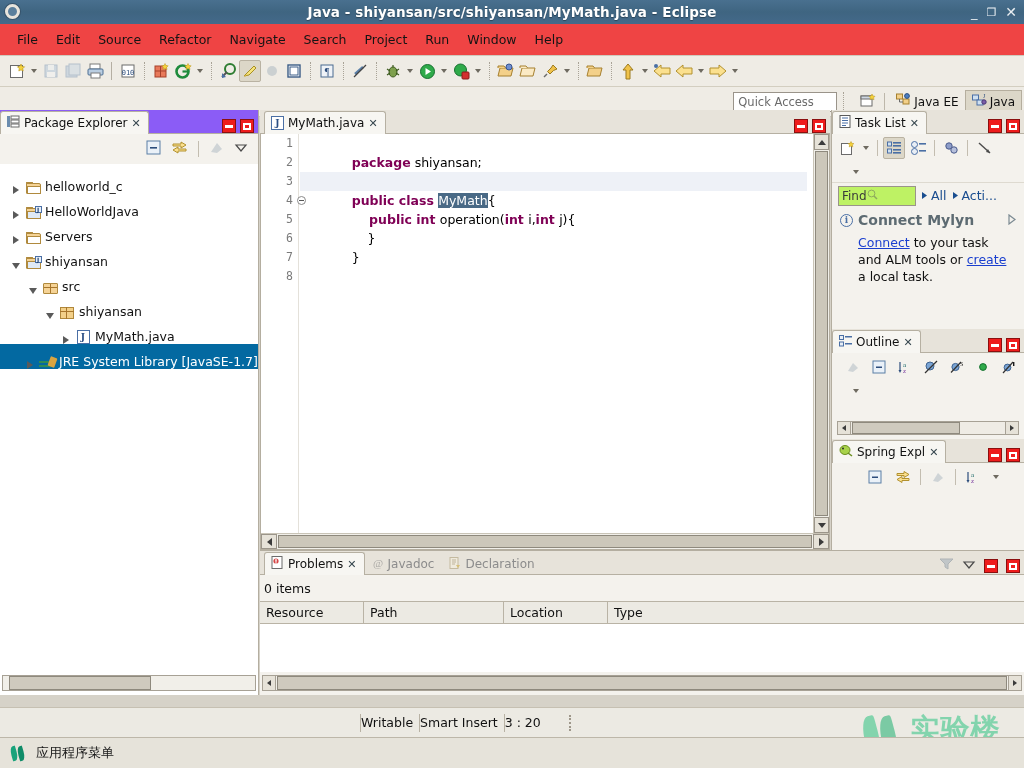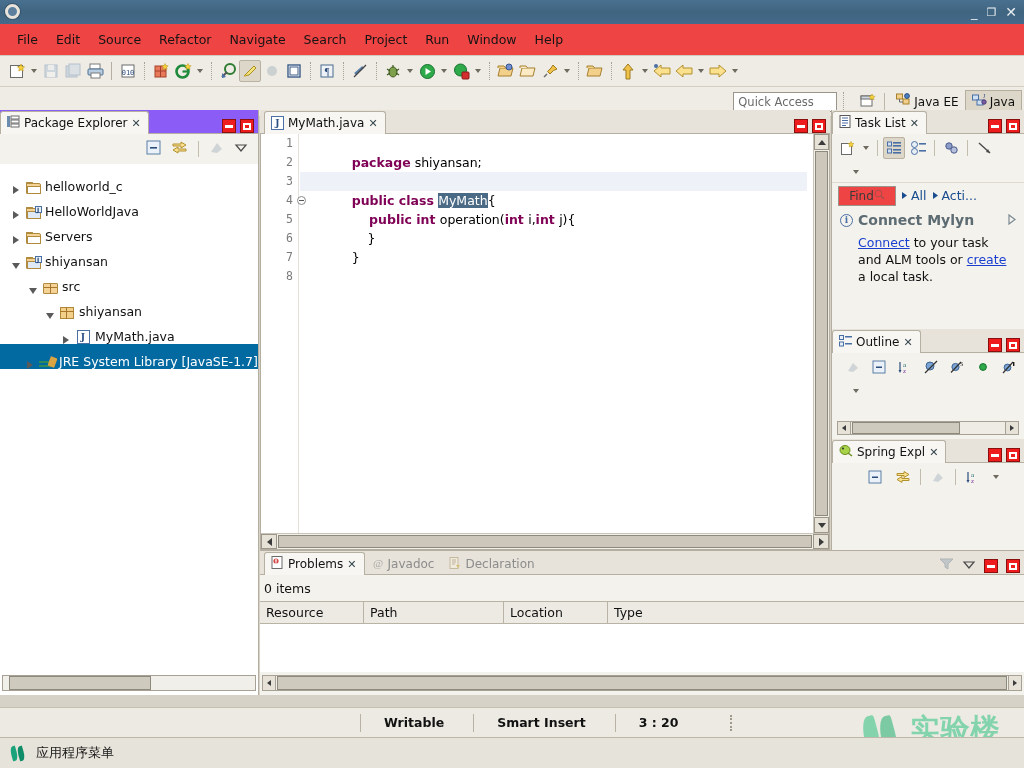--- a/index.html
+++ b/index.html
@@ -281,23 +281,23 @@
 
   
   #tasklist { left: 831px; top: 0; width: 193px; height: 219px; background:#f4f2ed;
               border-left: 1px solid #b4aea0; }
   #outline  { left: 831px; top: 219px; width: 193px; height: 110px; background:#f4f2ed;
               border-left: 1px solid #b4aea0; }
   #springexp{ left: 831px; top: 329px; width: 193px; height: 111px; background:#f4f2ed;
               border-left: 1px solid #b4aea0; }
   .findrow { height: 26px; display: flex; align-items: center; gap: 5px; padding-left: 6px;
              border-top: 1px solid #dedad0; }
-  .findbox { width: 58px; height: 20px; background: #ef4444; border: 1px solid #9a948a;
+  .findbox { width: 78px; height: 20px; background: #bef264; border: 1px solid #9a948a;
              font-size: 12px; color: #3a3a3a; padding: 0 3px; line-height: 18px;
-             display:flex; align-items:center; justify-content:center;}
+             display:flex; align-items:center; justify-content:flex-start;}
   .findlink { color: #1a4d8f; font-size: 12.5px; }
   .mylyn { padding: 4px 8px 0 8px; }
   .mylyn-title { display:flex; align-items:center; gap: 5px; font-size: 14px;
                  font-weight: bold; color: #5d6b72; }
   .mylyn-body { font-size: 12.5px; color: #111; line-height: 17px; padding: 6px 2px 0 18px; }
   .mylyn-body a { color: #1a3fcf; text-decoration: underline; }
   .info-circle { width: 13px; height: 13px; border: 1.5px solid #4a6fa5; border-radius: 50%;
                  color: #4a6fa5; font-size: 9px; font-weight: bold; line-height: 10px; text-align:center;
                  font-family: "DejaVu Serif", serif; }
   .mini-hscroll { position: absolute; left: 5px; right: 5px; bottom: 4px; height: 14px;
@@ -321,21 +321,21 @@
     border: 1px solid #a7a195;
   }
   .strip-h .thumb { position: absolute; top: 0; bottom: 0; background: #cfcabe; border: 1px solid #8e897d; }
 
   
   .statusbar {
     position: absolute; left: 0; bottom: 31px; width: 1024px; height: 30px;
     background: #eceae3; border-top: 1px solid #c6c0b2;
     display: flex; align-items: center; font-size: 12.5px; color: #111;
   }
-  .st-cell { border-left: 1px solid #b8b2a4; padding: 0 23px; height: 18px; line-height: 18px; font-weight: bold; }
+  .st-cell { border-left: 1px solid #b8b2a4; padding: 0 0; height: 18px; line-height: 18px; }
   .st-dots { margin-left: 28px; width: 4px; height: 16px; border-left: 2px dotted #9e978a; }
 
   
   .taskbar {
     position: absolute; left: 0; bottom: 0; width: 1024px; height: 31px;
     background: #e6e3da; border-top: 1px solid #bdb7a9;
     display: flex; align-items: center; gap: 9px; padding-left: 10px;
   }
   .tb-leaf { width: 17px; height: 17px; position: relative; }
   .tb-leaf .l1, .tb-leaf .l2 {
@@ -365,20 +365,21 @@
 </style>
 </head>
 <body>
 
 <div id="app">
 
   <div class="titlebar">
     <div class="tb-icon">
         <div class="gear-glyph"></div>
       </div>
+    <div class="tb-title">Java - shiyansan/src/shiyansan/MyMath.java - Eclipse</div>
     <div class="tb-btns">
       <span class="tb-btn min">_</span>
       <span class="tb-btn max">❐</span>
       <span class="tb-btn close">✕</span>
     </div>
   </div>
 
   <div class="menubar">
     <div class="menu-item">File</div>
     <div class="menu-item">Edit</div>

